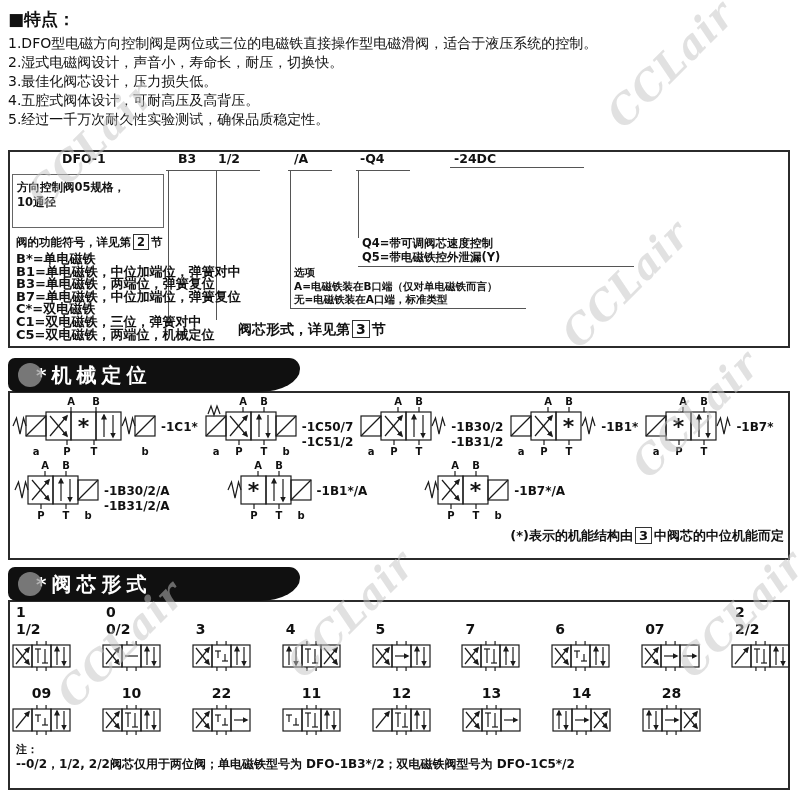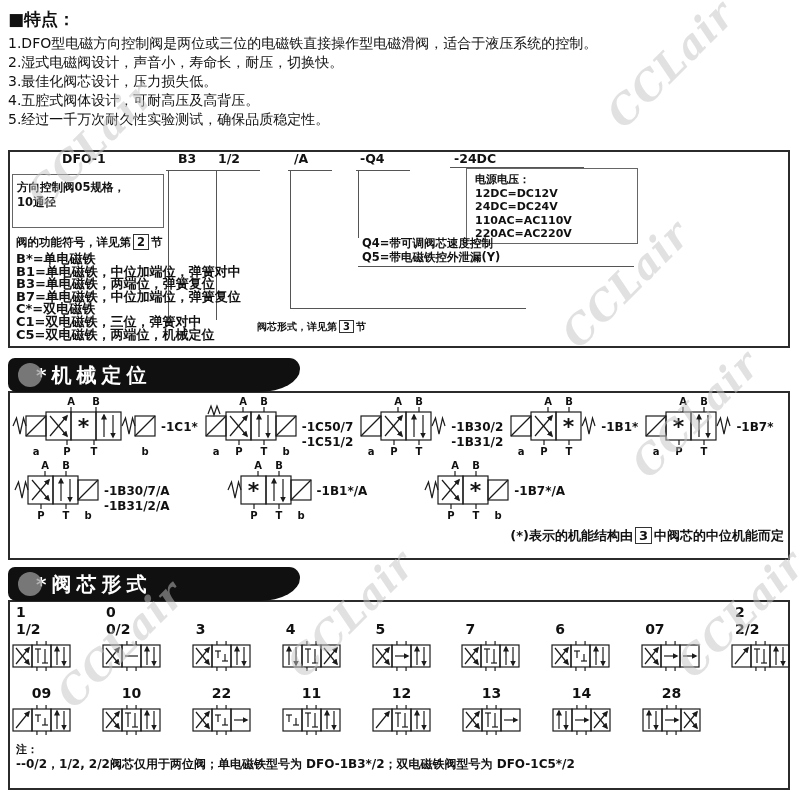--- a/index.html
+++ b/index.html
@@ -18,21 +18,21 @@
   .hline{position:absolute;height:1px;background:#555;z-index:2;}
   .vline{position:absolute;width:1px;background:#555;z-index:2;}
   .obox{position:absolute;border:1px solid #666;z-index:2;box-sizing:border-box;}
   .spec-box{left:12px;top:174px;width:152px;height:54px;padding:5px 4px;font-size:11.5px;font-weight:bold;line-height:15px;}
   .volt-box{left:466px;top:168px;width:172px;height:76px;padding:4px 8px;font-size:11px;font-weight:bold;line-height:13.5px;}
   .func-note{position:absolute;left:16px;top:234px;font-size:11.5px;font-weight:bold;z-index:2;}
   #func-lines{position:absolute;left:16px;top:253px;font-size:13px;font-weight:bold;line-height:12.6px;z-index:2;}
   .numbox{display:inline-block;border:1px solid #333;padding:0 3px;margin:0 2px;font-weight:bold;}
   .q-block{position:absolute;left:362px;top:236px;font-size:11.5px;font-weight:bold;line-height:14px;z-index:2;}
   .opt-block{position:absolute;left:294px;top:266px;font-size:10.5px;font-weight:bold;line-height:13.5px;z-index:2;}
-  .spool-note{position:absolute;left:238px;top:320px;font-size:10px;font-weight:bold;z-index:2;margin-left:19px;}
+  .spool-note{position:absolute;left:238px;top:320px;font-size:14px;font-weight:bold;z-index:2;}
   .sym-row{position:absolute;display:flex;z-index:2;}
   #sym-row1{left:10px;top:396px;width:782px;gap:5px;}
   #sym-row2{left:12px;top:460px;gap:55px;}
   .sym-block{display:flex;align-items:flex-start;}
   .sym-labels{margin-left:3px;margin-top:24px;font-size:12px;font-weight:bold;line-height:15px;white-space:nowrap;}
   .note2{position:absolute;right:16px;top:527px;font-size:13px;font-weight:bold;z-index:2;}
   .spool-row{position:absolute;left:10px;display:flex;z-index:2;}
   #spool-row1{top:602px;width:782px;justify-content:space-between;}
   #spool-row2{top:682px;gap:27px;}
   .spool-col{display:flex;flex-direction:column;}
@@ -103,37 +103,35 @@
   <div id="func-lines">
       <div>B*=单电磁铁</div>
       <div>B1=单电磁铁，中位加端位，弹簧对中</div>
       <div>B3=单电磁铁，两端位，弹簧复位</div>
       <div>B7=单电磁铁，中位加端位，弹簧复位</div>
       <div>C*=双电磁铁</div>
       <div>C1=双电磁铁，三位，弹簧对中</div>
       <div>C5=双电磁铁，两端位，机械定位</div>
     </div>
 
-  <div class="obox volt-box">
-    <div>电源电压：</div>
-    <div id="voltage-lines">
-        <div>12DC=DC12V</div>
-        <div>24DC=DC24V</div>
-        <div>110AC=AC110V</div>
-        <div>220AC=AC220V</div>
-      </div>
-  </div>
 
   <div class="q-block">
       <div id="q-lines">
         <div>Q4=带可调阀芯速度控制</div>
         <div>Q5=带电磁铁控外泄漏(Y)</div>
       </div>
     </div>
 
+  <div class="opt-block">
+    <div>选项</div>
+    <div id="option-lines">
+        <div>A=电磁铁装在B口端（仅对单电磁铁而言）</div>
+        <div>无=电磁铁装在A口端，标准类型</div>
+      </div>
+  </div>
 
   <div class="spool-note">
     <span>阀芯形式，详见第</span><span class="numbox">3</span><span>节</span>
   </div>
 
   <div class="banner" style="top:358px;width:242px">
     <span class="banner-circle"></span>
     <span class="banner-title">*机械定位</span>
   </div>
   <div class="secbox" style="top:391px;height:169px"></div>
@@ -289,21 +287,21 @@
           <line x1="54" y1="16" x2="54" y2="11"></line>
           <text x="33" y="9" text-anchor="middle" font-size="10" font-weight="bold">A</text>
           <text x="54" y="9" text-anchor="middle" font-size="10" font-weight="bold">B</text>
           <line x1="29" y1="44" x2="29" y2="49"></line>
           <line x1="54" y1="44" x2="54" y2="49"></line>
           <text x="29" y="59" text-anchor="middle" font-size="10" font-weight="bold">P</text>
           <text x="54" y="59" text-anchor="middle" font-size="10" font-weight="bold">T</text>
           <text x="76" y="59" text-anchor="middle" font-size="10" font-weight="bold">b</text>
         </svg>
         <div class="sym-labels">
-          <div>-1B30/7/A</div>
+          <div>-1B30/2/A</div>
           <div>-1B31/2/A</div>
         </div>
       </div>
       <div class="sym-block">
         <svg class="sym" width="89" height="62">
           <polyline points="3,30 6.5,22 10,38 13.5,22 16,30"></polyline>
           <rect x="16" y="16" width="25" height="28"></rect>
           <text x="28.5" y="38" text-anchor="middle" font-size="22" font-weight="bold">*</text>
           <rect x="41" y="16" width="25" height="28"></rect>
           <line x1="49" y1="41" x2="49" y2="19" marker-end="url(#ah)"></line>

